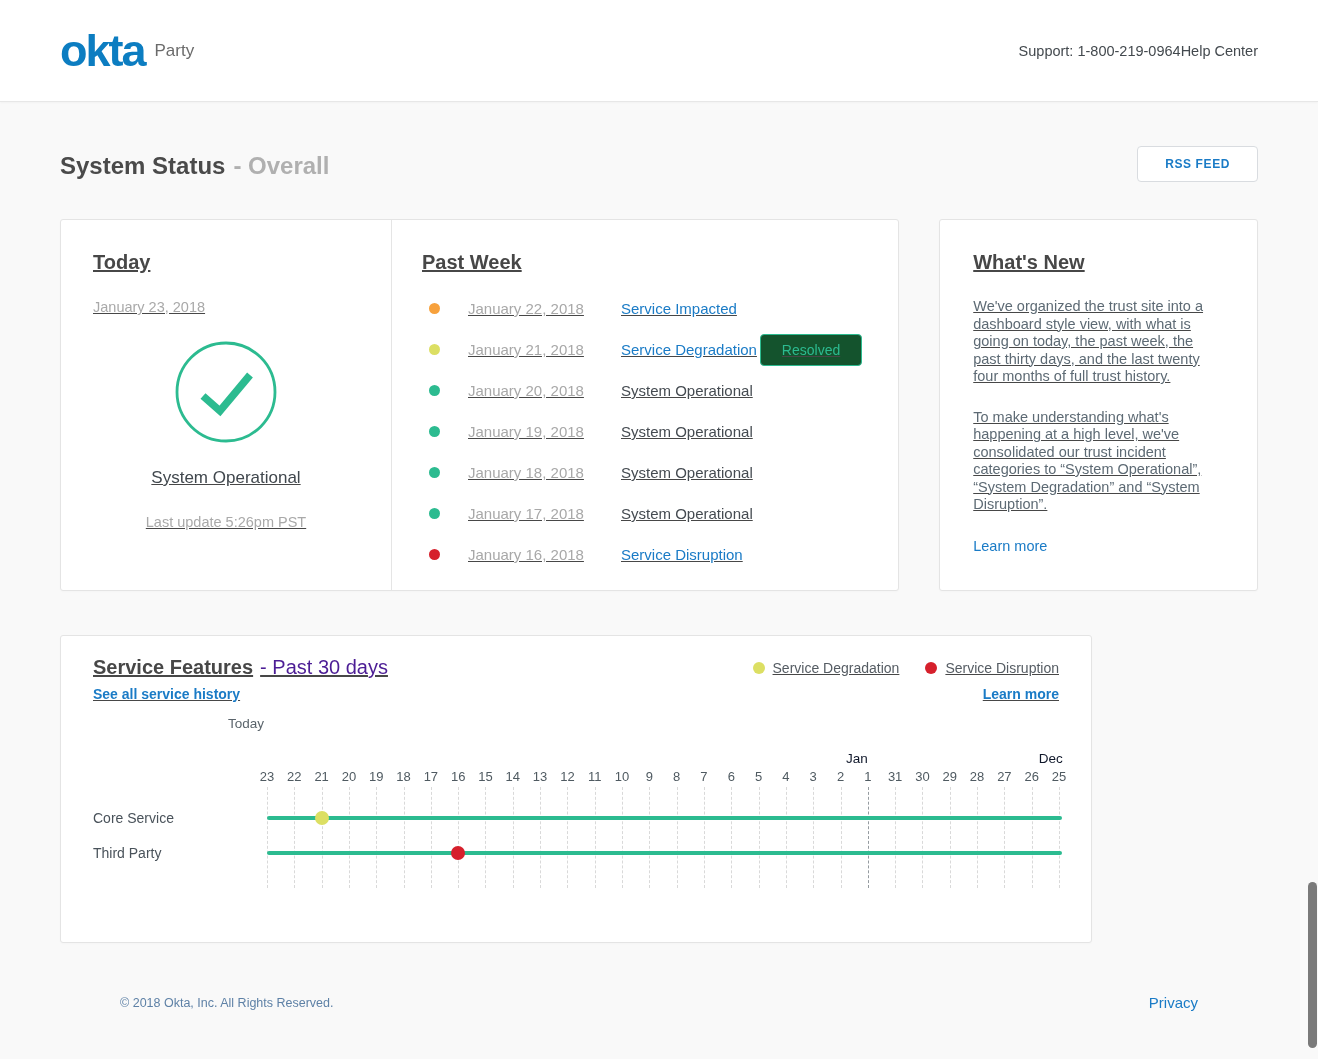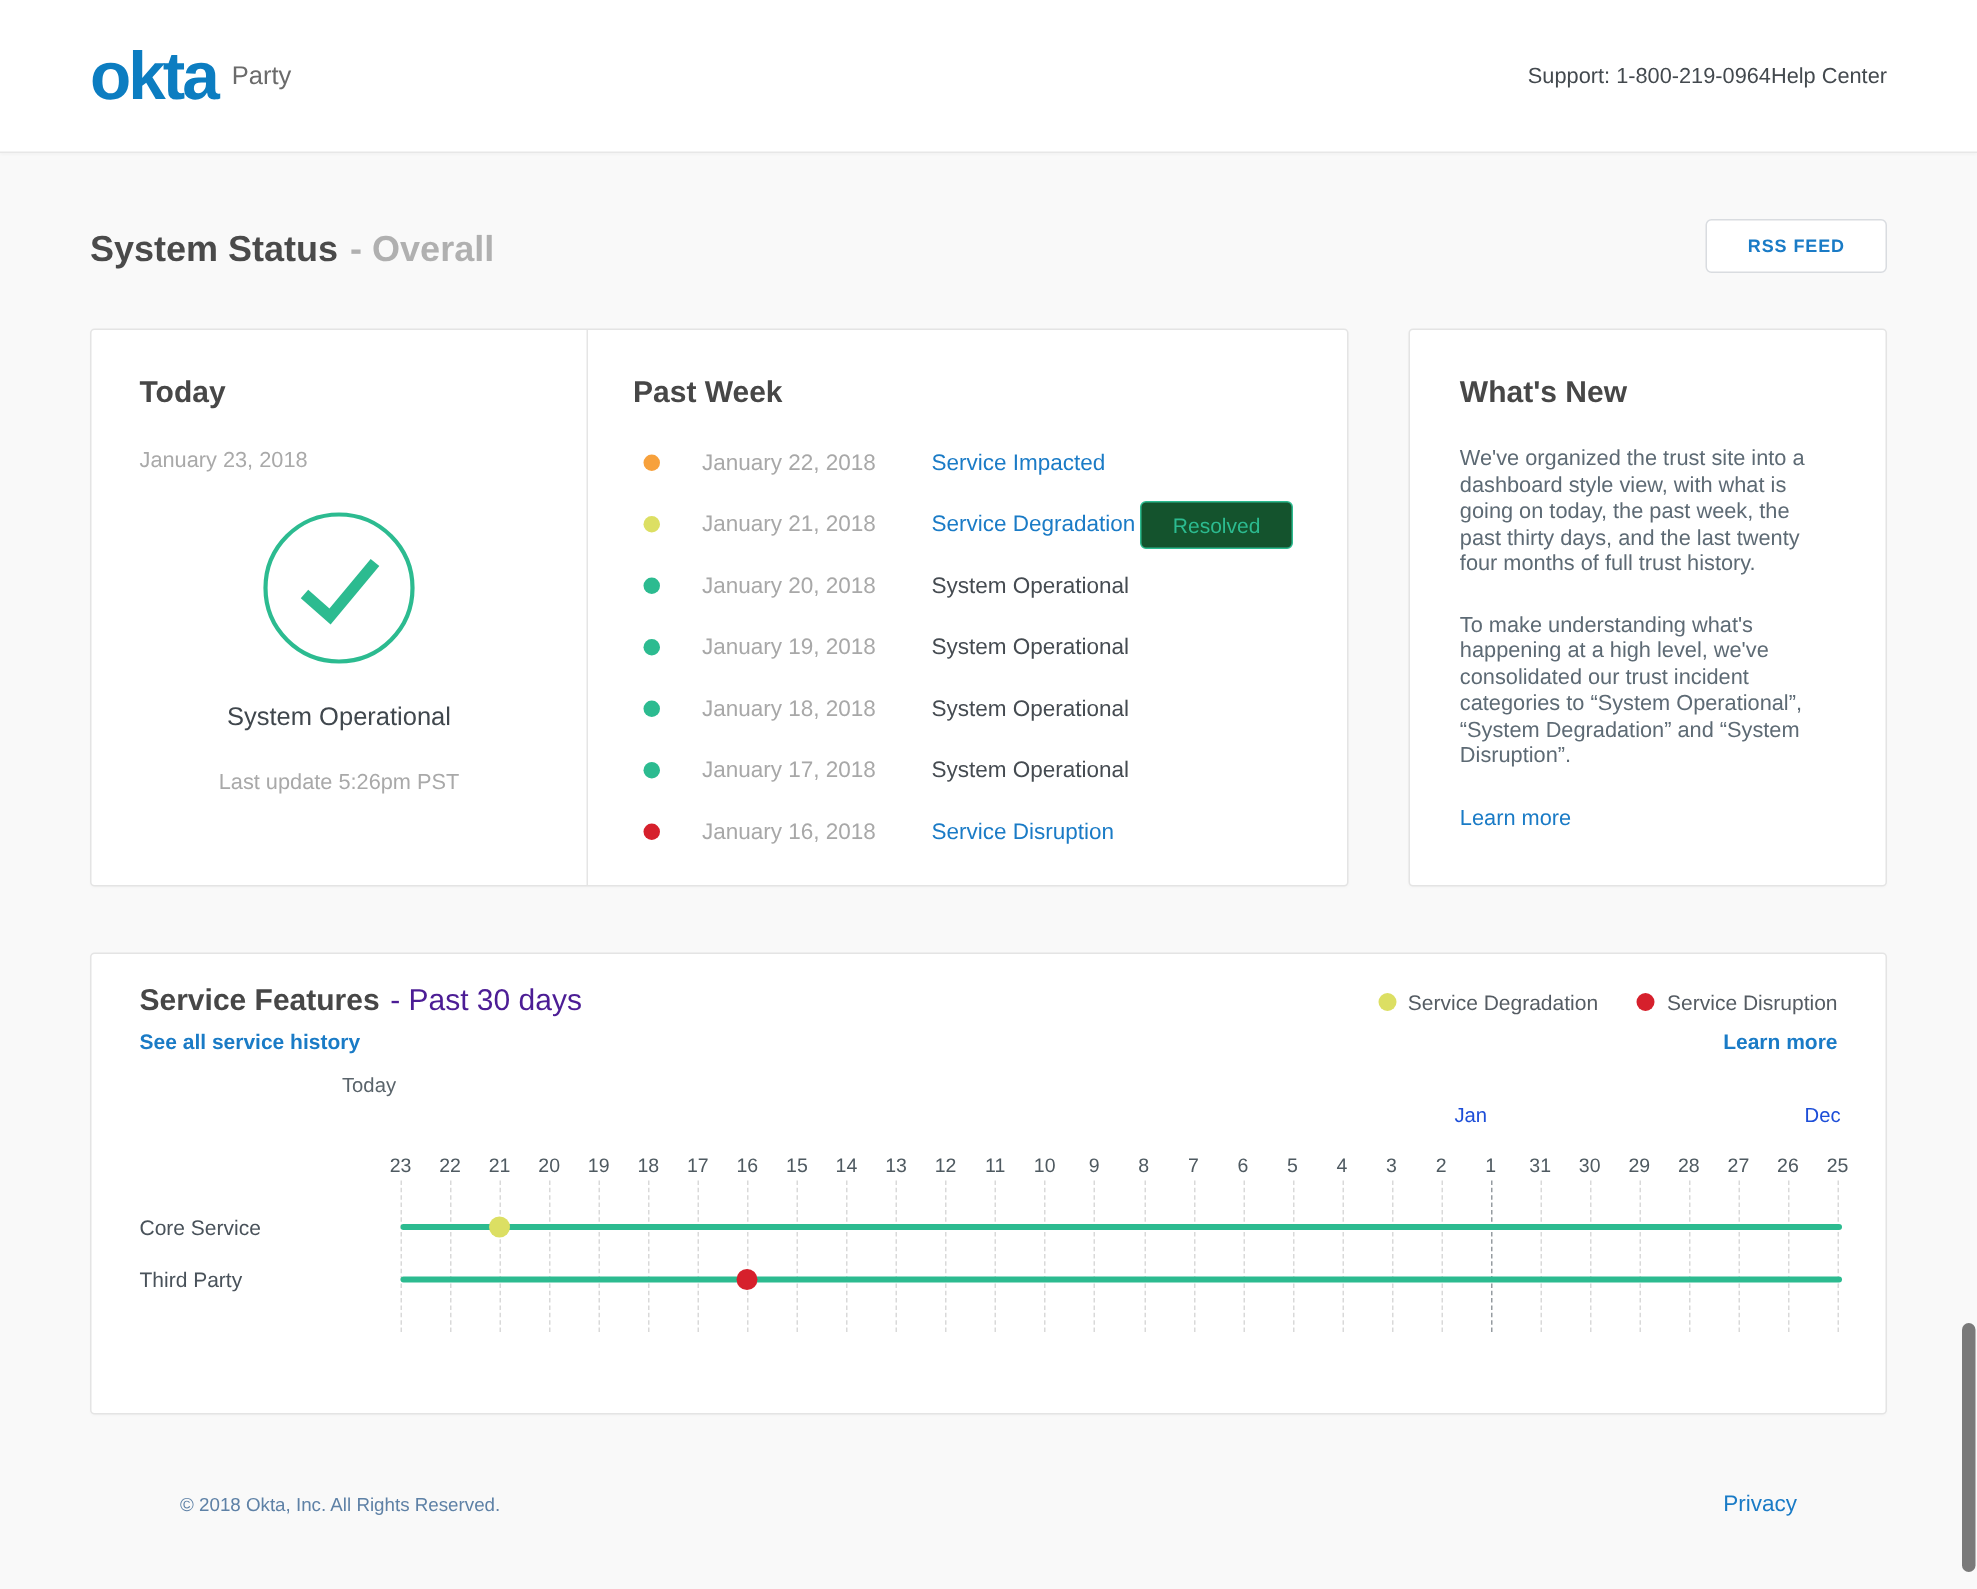--- a/index.html
+++ b/index.html
@@ -59,20 +59,21 @@
     padding: 10px 27px;
     cursor: pointer;
   }
 
   
   .card {
     background: #fff;
     border: 1px solid #e4e4e4;
     border-radius: 3px;
     box-shadow: 0 1px 2px rgba(0,0,0,0.02);
+    text-decoration: underline;
   }
   .cards-row { margin-top: 37px; display: flex; gap: 40px; }
   .split-card { width: 840px; height: 372px; display: flex; }
   h2.card-heading { font-size: 20px; font-weight: 600; color: #474747; }
 
   
   .today-section {
     width: 331px;
     padding: 31px 32px;
     border-right: 1px solid #e5e5e5;
@@ -101,21 +102,21 @@
     border-radius: 4px;
   }
 
   
   .whatsnew-card { width: 319px; height: 372px; padding: 31px 33px; }
   .wn-paragraph { margin-top: 24px; font-size: 14.5px; line-height: 17.5px; color: #5d6a74; }
   .wn-paragraph + .wn-paragraph { margin-top: 23px; }
   .learn-more-link { display: inline-block; margin-top: 24px; font-size: 14.5px; color: #1a7bc6; }
 
   
-  .service-card { margin-top: 44px; width: 1198px; height: 308px; padding-top: 20px; }
+  .service-card { margin-top: 44px; width: 1032px; height: 308px; padding-top: 20px; }
   .sf-header-row {
     margin: 0 32px;
     display: flex;
     justify-content: space-between;
     align-items: center;
   }
   .sf-title-wrap { display: flex; align-items: baseline; }
   .sf-subtitle { font-size: 20px; color: #4c1d95; margin-left: 7px; }
   .sf-legend { display: flex; align-items: center; gap: 26px; }
   .legend-item { display: flex; align-items: center; }
@@ -132,23 +133,23 @@
 
   
   .chart-area { position: relative; margin: 14px 32px 0; height: 186px; }
   .chart-plot { position: absolute; left: 174px; right: 0; top: 0; bottom: 0; }
   .chart-today-label {
     position: absolute; top: 0; left: -21px;
     transform: translateX(-50%);
     font-size: 13.5px; color: #5a646b; white-space: nowrap;
   }
   .chart-month-label {
-    position: absolute; top: 20px;
+    position: absolute; top: 35px;
     transform: translateX(-50%);
-    font-size: 13.5px; color: #1d4ed8;
+    font-size: 13.5px; color: #0f172a;
   }
   .chart-tick-label {
     position: absolute; top: 53px;
     transform: translateX(-50%);
     font-size: 13px; color: #4f5a61;
   }
   .chart-gridline {
     position: absolute; top: 71px; height: 101px; width: 0;
     border-left: 1px dashed #d9d9d9;
   }

